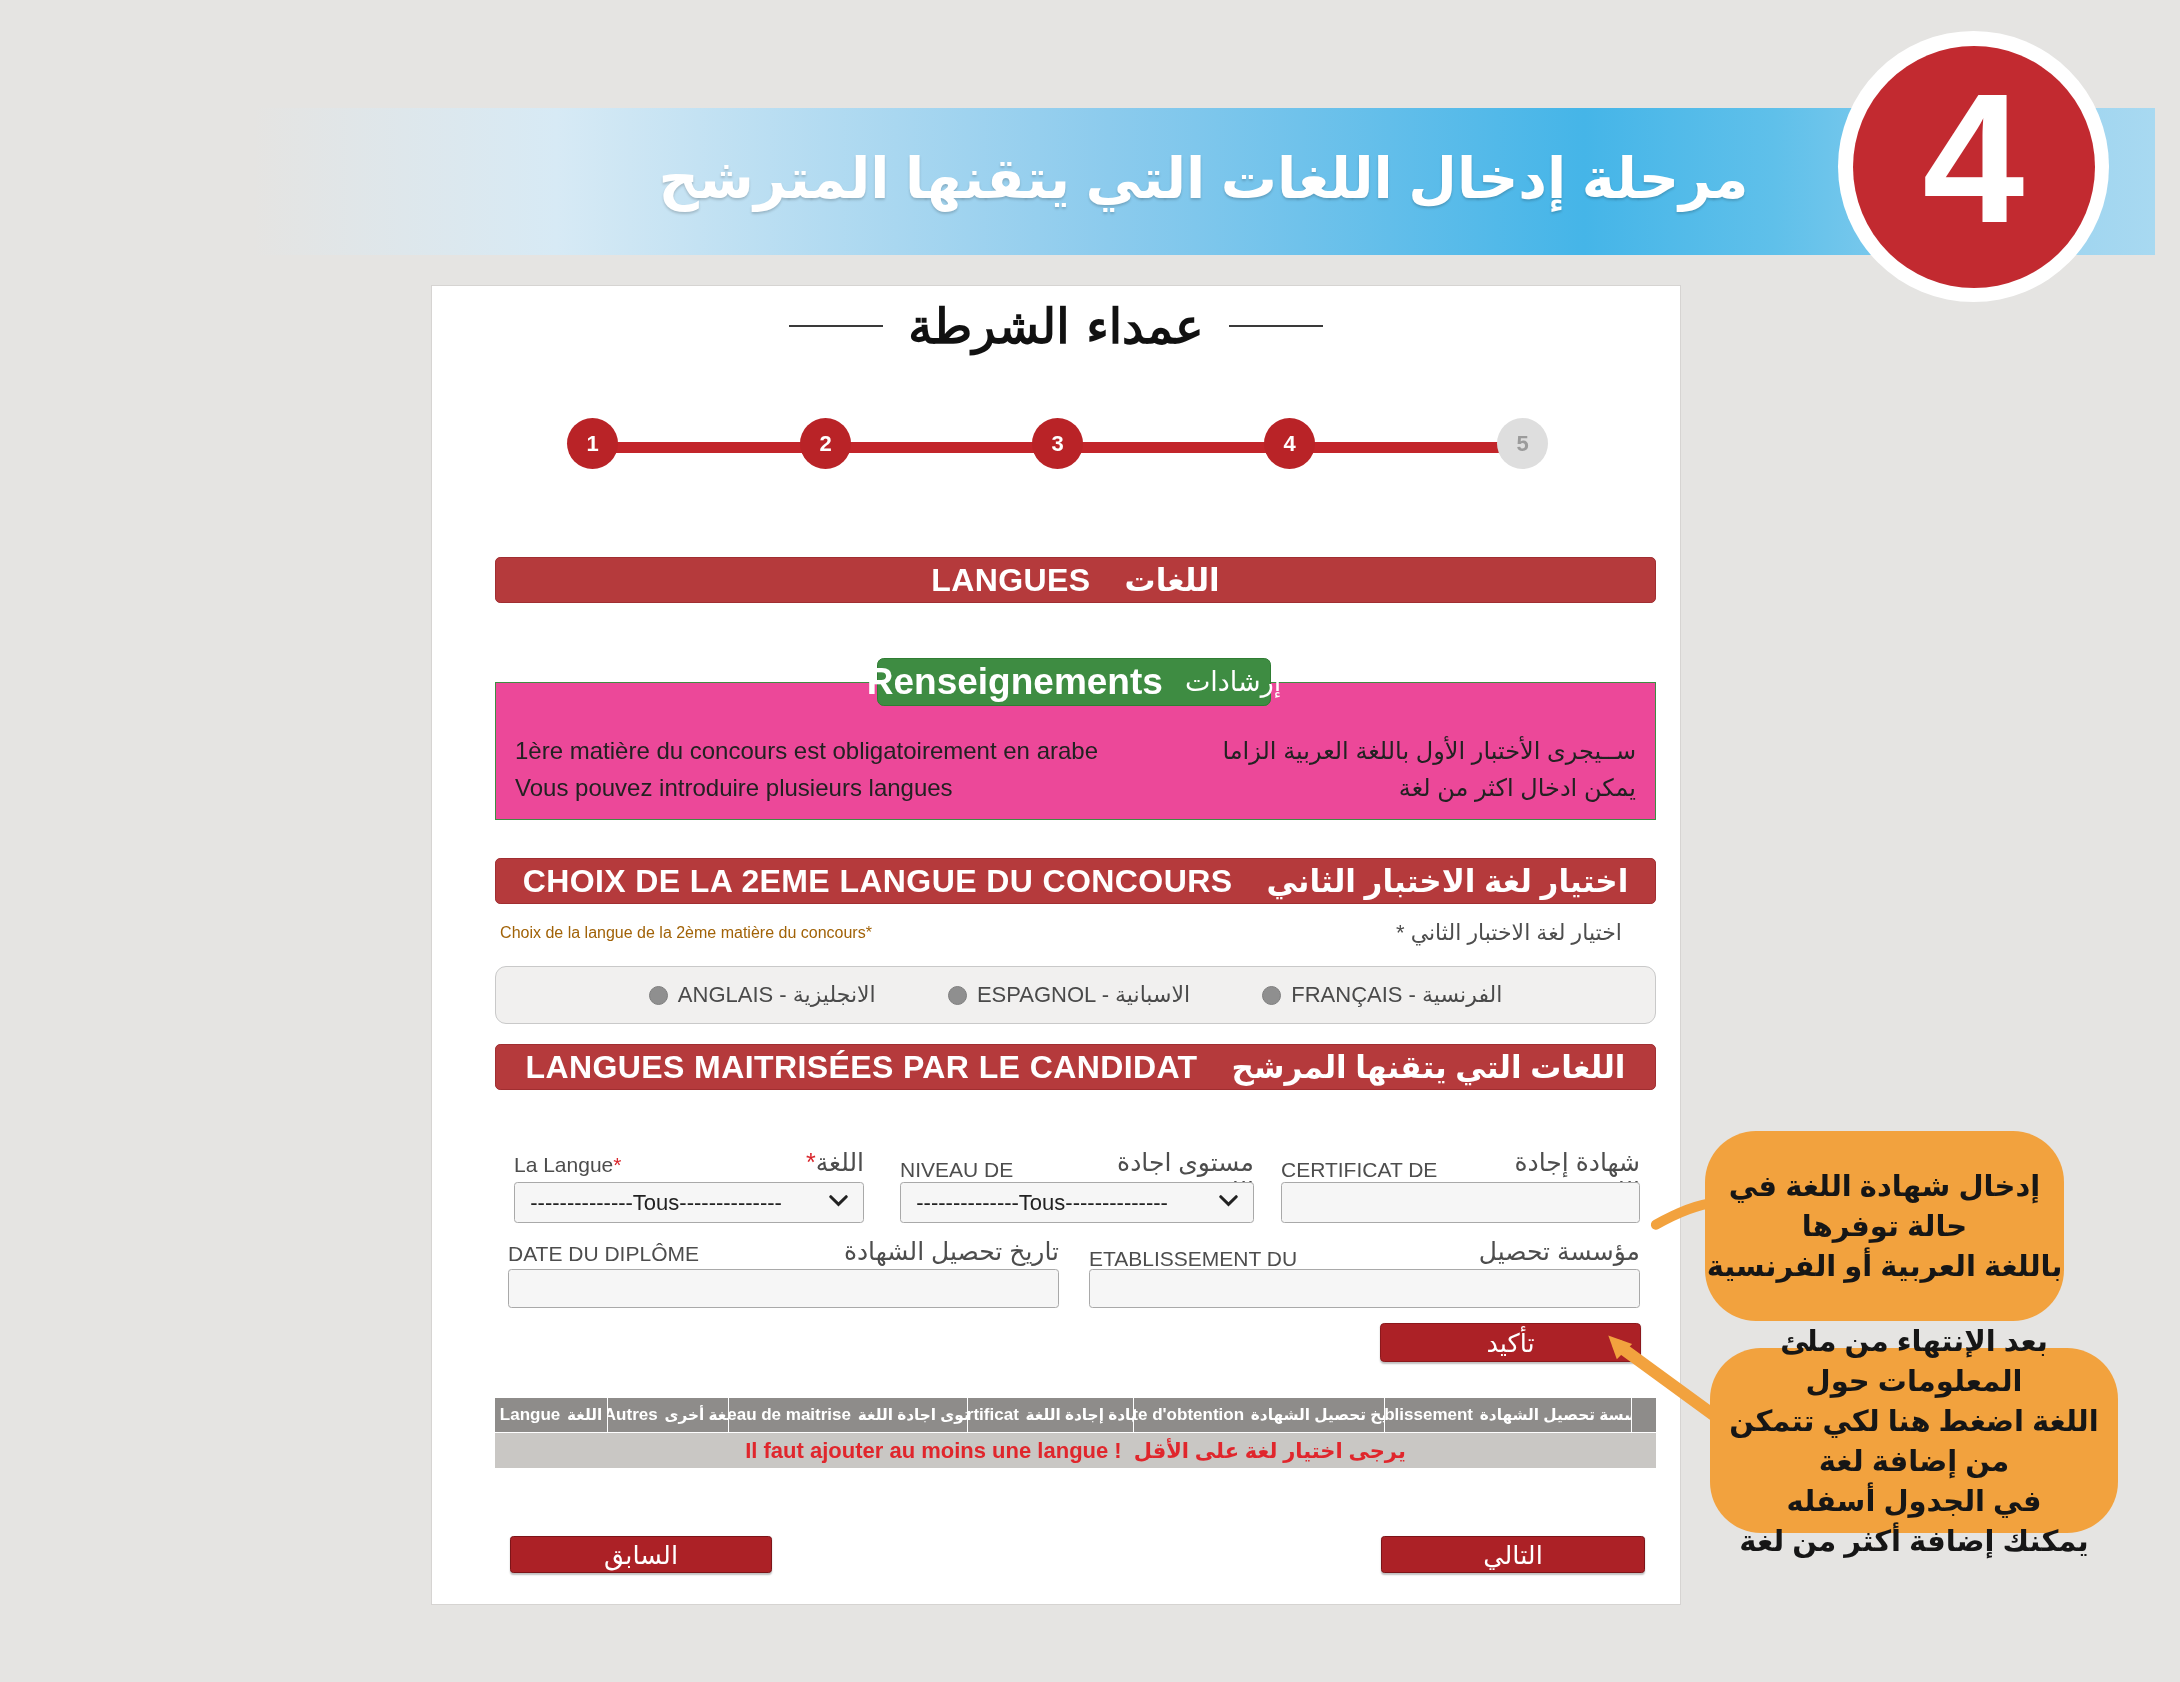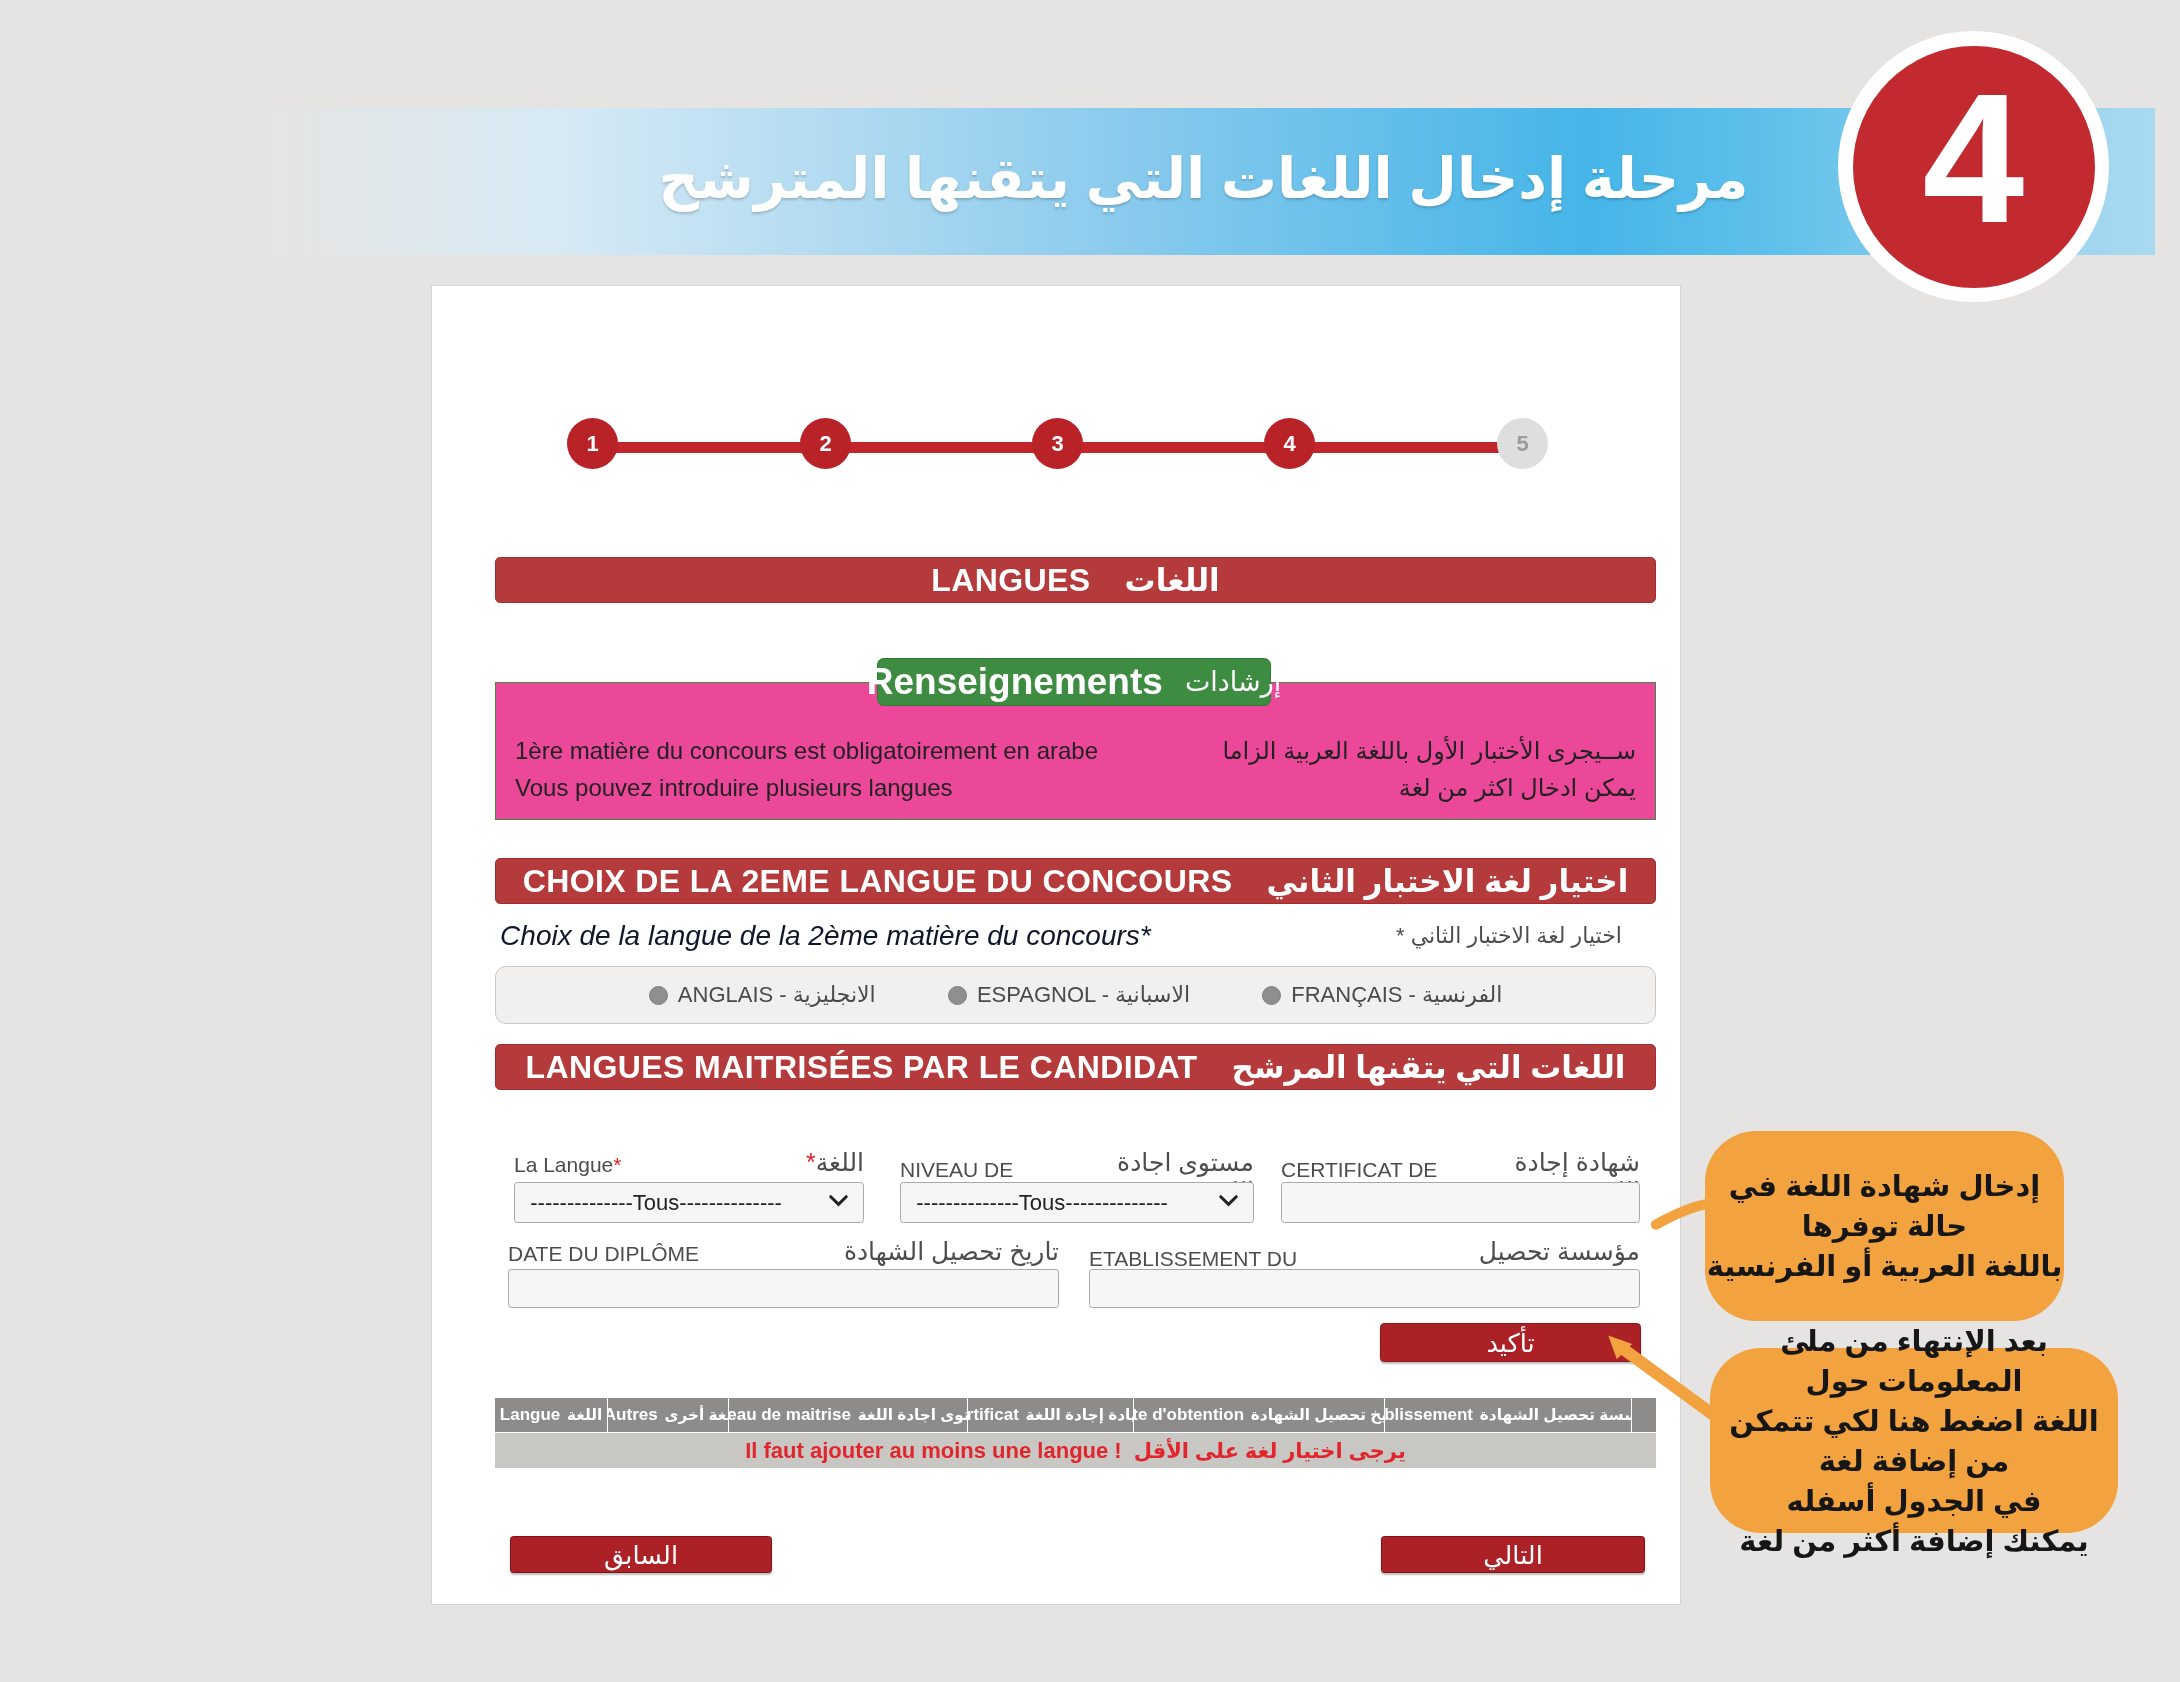--- a/index.html
+++ b/index.html
@@ -99,21 +99,21 @@
   }
   .info-fr p { font-size:24px; color:#222; line-height:37px; }
   .info-ar { direction:rtl; text-align:right; }
   .info-ar p { font-size:24px; color:#222; line-height:37px; }
 
   
   .choix-label-row {
     left:63px; top:634px; width:1161px; padding:0 5.1px;
     display:flex; justify-content:space-between; align-items:center;
   }
-  .choix-label-row .fr { font-size:28px; color:#0f172a;font-style:italic; }
+  .choix-label-row .fr { font-size:16px; color:#a16207; }
   .choix-label-row .ar { font-size:22px; color:#4d4d4d; direction:rtl; margin-right:29px; }
 
   .radio-box {
     left:63px; top:680px; width:1161px; height:58px;
     background:#f1f0ef; border:0.9px solid #c9c9c9; border-radius:11px;
     display:flex; align-items:center; justify-content:center; gap:72px;
   }
   .radio-item { display:flex; align-items:center; gap:10.2px; cursor:pointer; }
   .radio-dot {
     width:19px; height:19px; border-radius:50%;
@@ -200,20 +200,25 @@
 </div>
 
 <div class="abs step-badge-outer">
   <div class="step-badge-inner">
     <span class="step-badge-number">4</span>
   </div>
 </div>
 
 <div class="abs card">
 
+  <div class="abs site-title-row">
+    <span class="title-dash"></span>
+    <span class="site-title">عمداء الشرطة</span>
+    <span class="title-dash"></span>
+  </div>
 
   <div class="abs stepper">
     <div class="stepper-track"></div>
     <div class="step-circle done" style="left:135px;">1</div>
     <div class="step-circle done" style="left:368px;">2</div>
     <div class="step-circle done" style="left:600px;">3</div>
     <div class="step-circle done" style="left:832px;">4</div>
     <div class="step-circle pending" style="left:1065px;">5</div>
   </div>
 

